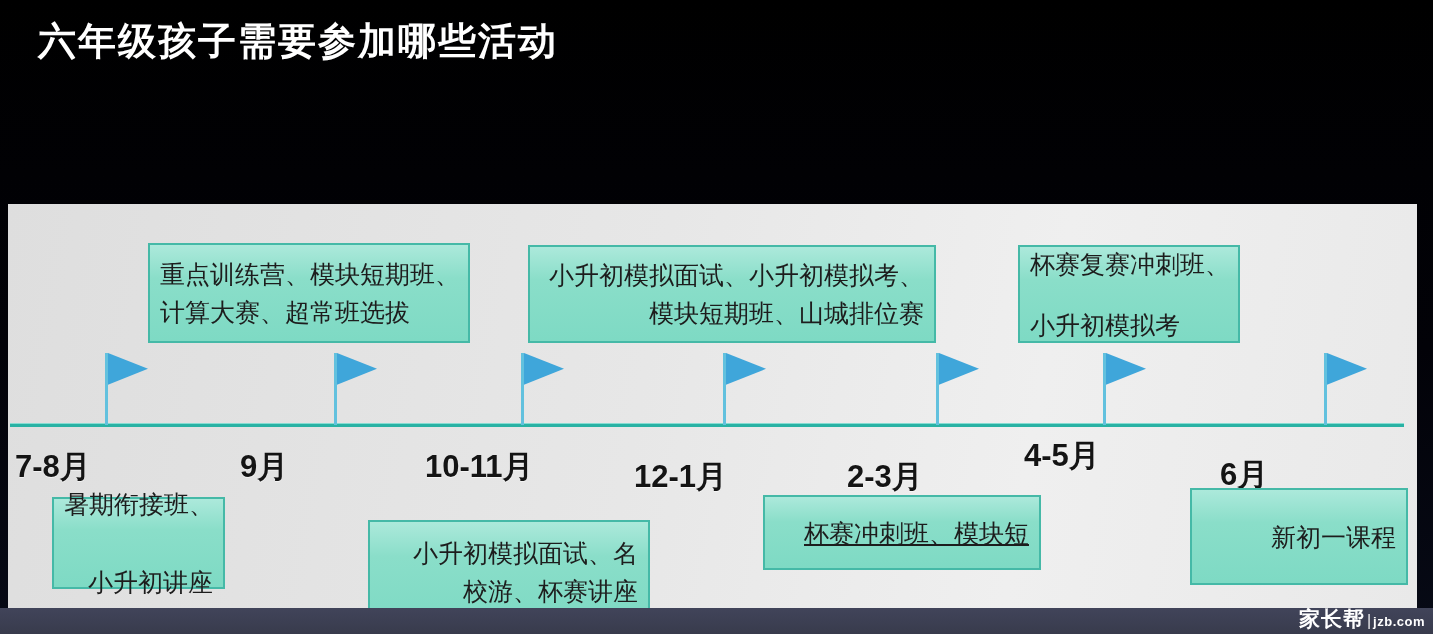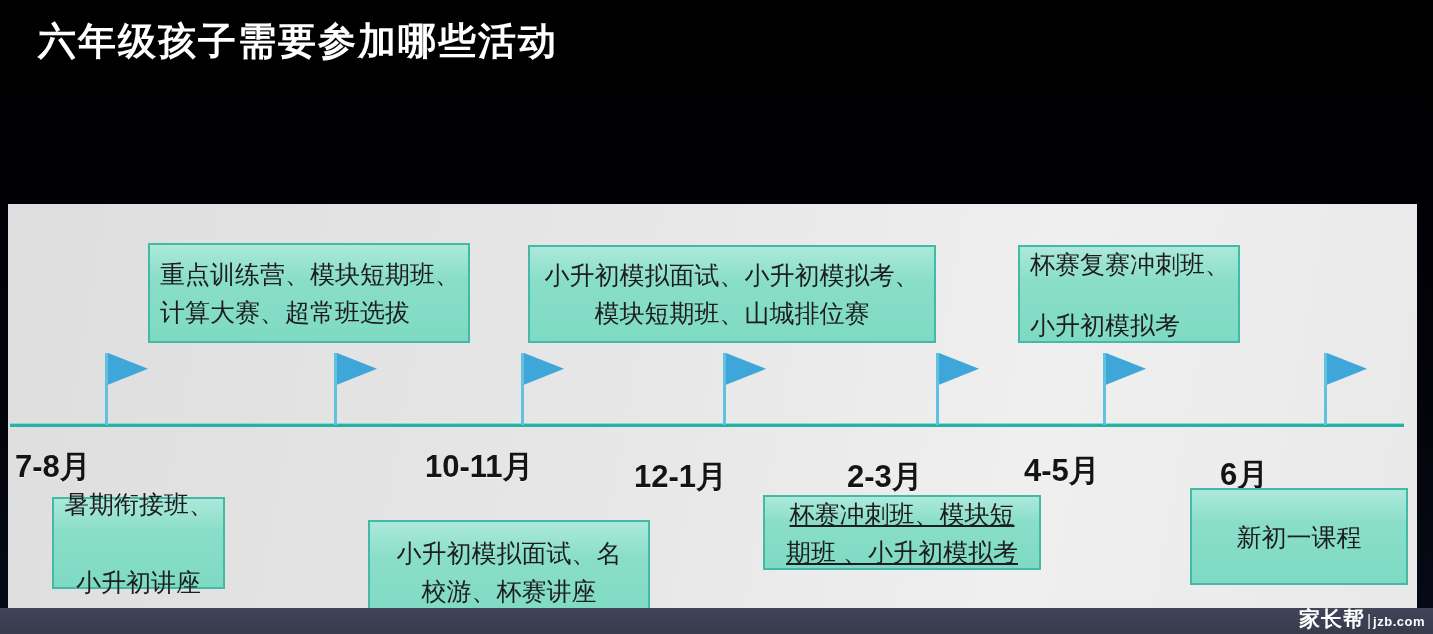--- a/index.html
+++ b/index.html
@@ -14,21 +14,21 @@
          background:#29b2a4;border-top:1px solid #86dcd2;}
   .flag{position:absolute;top:149px;width:44px;height:72px;}
   .flag .pole{position:absolute;left:0;top:0;width:3px;height:72px;background:#62c1de;}
   .flag .pennant{position:absolute;left:3px;top:0;width:40px;height:36px;background:#3fa6da;
          clip-path:polygon(0 0,100% 44%,0 88%);}
   .month{position:absolute;width:180px;text-align:left;color:#141414;font-size:31px;
          font-weight:700;white-space:nowrap;text-shadow:0 1px 0 rgba(255,255,255,.55);}
   .ev{position:absolute;border:2px solid #45b9a7;color:#1d1d1d;font-size:25px;
          line-height:38px;display:flex;flex-direction:column;justify-content:center;
          padding:4px 10px;background:linear-gradient(180deg,#ace9db 0%,#8adec9 35%,#7edac4 100%);}
-  .ev.center{text-align:center;}
+  .ev.center{text-align:right;}
   .ev.left{text-align:left;}
   .ev span{display:block;white-space:nowrap;}
   .band{position:absolute;left:0;top:608px;width:1433px;height:26px;
          background:linear-gradient(180deg,#41445a 0%,#383b4c 100%);padding-left:40px;}
   .wm{position:absolute;right:8px;bottom:1px;color:#fff;display:flex;align-items:baseline;gap:2px;}
   .wm .brand{font-size:21px;font-weight:700;letter-spacing:1px;}
   .wm .sep{font-size:16px;font-weight:400;opacity:.9;}
   .wm .site{font-size:13px;font-weight:700;letter-spacing:.5px;}
 </style>
 </head>
@@ -78,37 +78,37 @@
     <div class="flag" style="left:1095px;">
         <i class="pole"></i>
         <i class="pennant"></i>
       </div>
     <div class="flag" style="left:1316px;">
         <i class="pole"></i>
         <i class="pennant"></i>
       </div>
 
     <div class="month" style="left:7px;    top:242px;">7-8月</div>
+    <div class="month" style="left:232px;  top:242px;">9月</div>
     <div class="month" style="left:417px;  top:242px;">10-11月</div>
     <div class="month" style="left:626px;  top:252px;">12-1月</div>
     <div class="month" style="left:839px;  top:252px;">2-3月</div>
-    <div class="month" style="left:1016px; top:246px;">4-5月</div>
+    <div class="month" style="left:1016px; top:231px;">4-5月</div>
     <div class="month" style="left:1212px; top:250px;">6月</div>
 
     <div class="ev center" style="left:44px; top:293px; width:173px; height:92px;gap:40px;">
       <span>暑期衔接班、</span>
       <span>小升初讲座</span>
     </div>
     <div class="ev center" style="left:360px; top:316px; width:282px; height:103px;">
       <span>小升初模拟面试、名</span>
       <span>校游、杯赛讲座</span>
     </div>
     <div class="ev center" style="left:755px; top:291px; width:278px; height:75px;text-decoration:underline;">
       <span>杯赛冲刺班、模块短</span>
-      <span>期班 、小升初模拟考</span>
     </div>
     <div class="ev center" style="left:1182px; top:284px; width:218px; height:97px;">
       <span>新初一课程</span>
       <span></span>
     </div>
 
   </div>
 
   <div class="band">
     <div class="wm">

